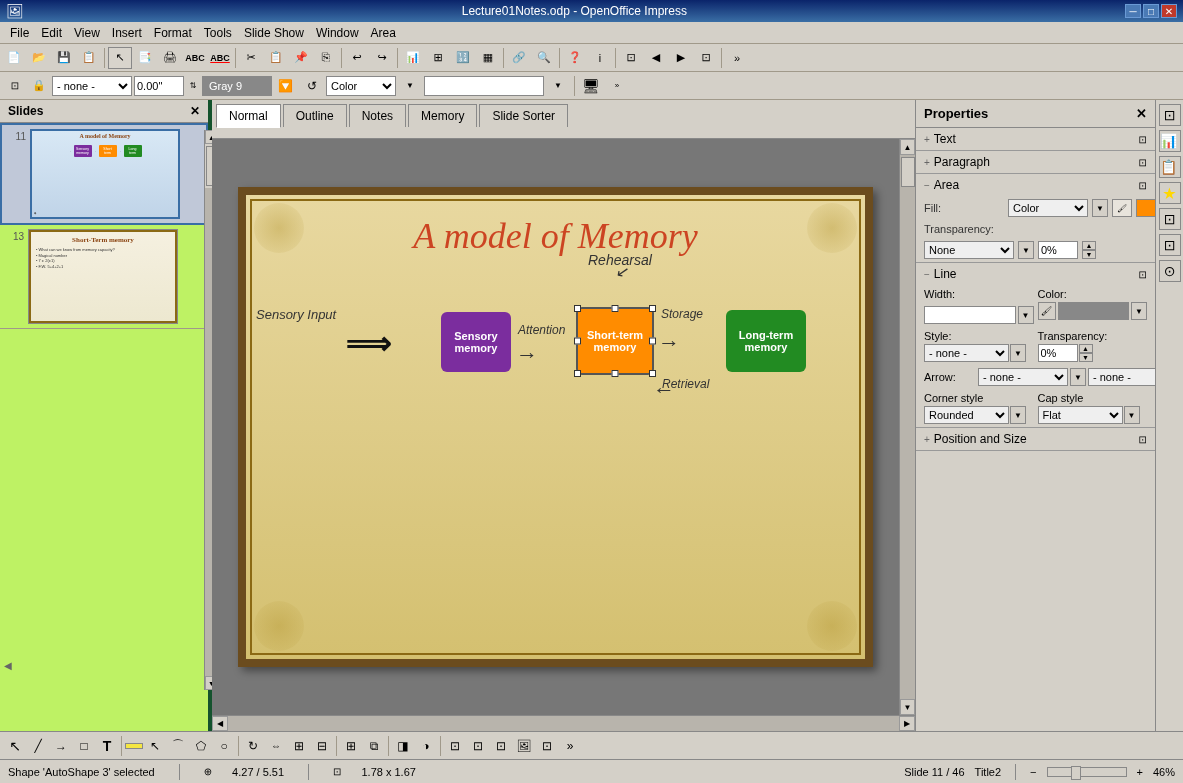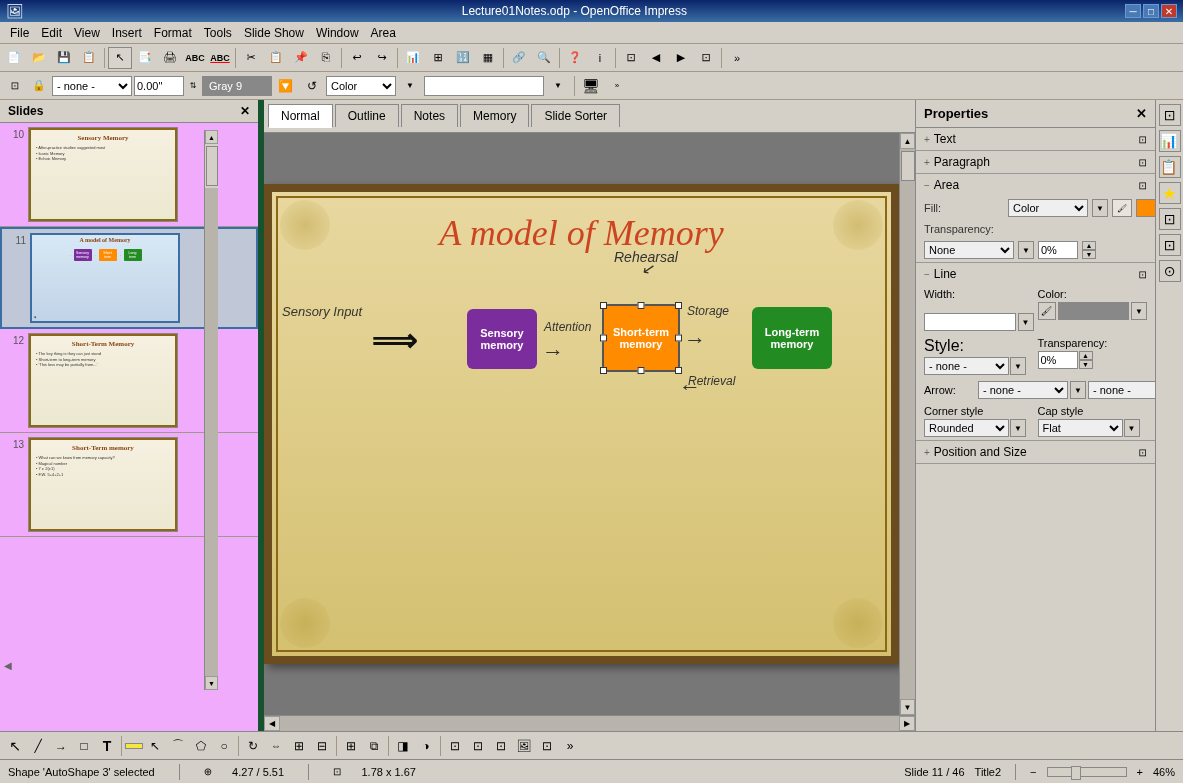--- a/index.html
+++ b/index.html
@@ -79,23 +79,23 @@
     }
 
     
     .main-area {
       display: flex;
       height: calc(783px - 22px - 22px - 28px - 28px - 28px - 24px);
     }
 
     
     .slides-panel {
-      width: 264px;
-      background: #f0abfc;
-      border-right: 6px solid #14532d;
+      width: 212px;
+      background: #bef264;
+      border-right: 4px solid #14532d;
       display: flex;
       flex-direction: column;
     }
     .slides-panel-header {
       display: flex;
       justify-content: space-between;
       align-items: center;
       padding: 4px 8px;
       font-size: 12px;
       font-weight: bold;
@@ -143,21 +143,21 @@
     .thumb13 { background: linear-gradient(#f5f0e0, #ede8d0); }
 
     
     .thumb14 { background: linear-gradient(#f5f0e0, #ede8d0); }
 
     
     .tab-bar {
       display: flex;
       background: #d4d0c8;
       border-bottom: 1px solid #888;
-      padding: 4px 4px 5px;
+      padding: 4px 4px 11px;
     }
     .tab {
       padding: 4px 12px;
       cursor: pointer;
       font-size: 12px;
       border: 1px solid #888;
       border-bottom: none;
       background: #d4d0c8;
       margin-right: 2px;
     }
@@ -577,63 +577,37 @@
 
   <div class="slides-panel">
     <div class="slides-panel-header">
       <span>Slides</span>
       <span style="cursor:pointer;">✕</span>
     </div>
     <div style="width:16px;height:16px;position:absolute;left:4px;margin-top:560px;font-size:10px;color:#666;">◀</div>
 
     <div class="slides-list">
 
-      <div class="slide-item">
-        <div class="slide-num">10</div>
-        <div class="slide-thumb thumb10">
-          <div style="background:linear-gradient(#f5f0e0,#ede8d0);width:100%;height:100%;border:2px solid #8b6914;padding:2px;">
-            <div style="color:#8b4513;font-size:7px;font-weight:bold;text-align:center;padding:2px;font-family:Georgia,serif;">Sensory Memory</div>
-            <div style="font-size:4px;color:#333;padding:1px 3px;line-height:1.4;">
-              • After-practice studies suggested most<br>
-              • Iconic Memory<br>
-              • Echoic Memory
-            </div>
-          </div>
-        </div>
-      </div>
 
       <div class="slide-item active" style="background:#c0c8d8;border:2px solid #3a6ea5;">
         <div class="slide-num">11</div>
         <div class="slide-thumb" style="background:linear-gradient(#d8e8f5,#c0d4e8);border:2px solid #3a6ea5;width:150px;height:90px;">
           <div style="color:#8b4513;font-size:6px;font-weight:bold;text-align:center;padding:2px;font-family:Georgia,serif;">A model of Memory</div>
           <div style="display:flex;align-items:center;justify-content:center;gap:2px;margin-top:4px;padding:0 2px;">
             <div style="font-size:3px;color:#333;font-style:italic;">→</div>
             <div style="background:#7b2d9e;color:white;font-size:3.5px;padding:2px 1px;border-radius:1px;text-align:center;width:18px;">Sensory<br>memory</div>
             <div style="font-size:3px;color:#333;font-style:italic;">→</div>
             <div style="background:#ff8c00;color:white;font-size:3.5px;padding:2px 1px;border-radius:1px;text-align:center;width:18px;">Short<br>term</div>
             <div style="font-size:3px;color:#333;font-style:italic;">→</div>
             <div style="background:#228b22;color:white;font-size:3.5px;padding:2px 1px;border-radius:1px;text-align:center;width:18px;">Long<br>term</div>
           </div>
           <div style="position:absolute;bottom:2px;left:2px;font-size:3px;color:#555;">◆</div>
         </div>
       </div>
 
-      <div class="slide-item">
-        <div class="slide-num">12</div>
-        <div class="slide-thumb thumb12">
-          <div style="background:linear-gradient(#f5f0e0,#ede8d0);width:100%;height:100%;border:2px solid #8b6914;padding:2px;">
-            <div style="color:#8b4513;font-size:7px;font-weight:bold;text-align:center;padding:2px;font-family:Georgia,serif;">Short-Term Memory</div>
-            <div style="font-size:4px;color:#333;padding:1px 3px;line-height:1.4;">
-              • The key thing is they can just stand<br>
-              • Short-term to long-term memory<br>
-              • 'This loss may be partially from...'
-            </div>
-          </div>
-        </div>
-      </div>
 
       <div class="slide-item">
         <div class="slide-num">13</div>
         <div class="slide-thumb thumb13">
           <div style="background:linear-gradient(#f5f0e0,#ede8d0);width:100%;height:100%;border:2px solid #8b6914;padding:2px;">
             <div style="color:#8b4513;font-size:7px;font-weight:bold;text-align:center;padding:2px;font-family:Georgia,serif;">Short-Term memory</div>
             <div style="font-size:4px;color:#333;padding:1px 3px;line-height:1.4;">
               • What can we know from memory capacity?<br>
               • Magical number<br>
               • 7 ± 2(±1)<br>
@@ -809,41 +783,41 @@
       <div class="prop-section">
         <div class="prop-section-title">
           <span class="expand-icon">−</span>
           <span>Line</span>
           <span style="margin-left:auto;font-size:10px;">⊡</span>
         </div>
 
         <div class="prop-row">
           <div style="display:flex;gap:4px;width:100%;">
             <div style="flex:1;">
-              <div style="font-size:11px;margin-bottom:13px;">Width:</div>
+              <div style="font-size:11px;margin-bottom:6px;">Width:</div>
               <div style="display:flex;gap:2px;">
                 <div style="flex:1;height:18px;background:white;border:1px solid #888;"></div>
                 <div class="prop-dropdown-btn">▼</div>
               </div>
             </div>
             <div style="flex:1;">
               <div style="font-size:11px;margin-bottom:2px;">Color:</div>
               <div style="display:flex;gap:2px;">
                 <div style="width:18px;height:18px;background:#d4d0c8;border:1px solid #888;cursor:pointer;font-size:9px;display:flex;align-items:center;justify-content:center;">🖌</div>
                 <div class="prop-color-btn2" style="flex:1;"></div>
                 <div class="prop-dropdown-btn">▼</div>
               </div>
             </div>
           </div>
         </div>
 
         <div class="prop-row">
           <div style="display:flex;gap:4px;width:100%;">
             <div style="flex:1;">
-              <div style="font-size:16px;margin-bottom:2px;">Style:</div>
+              <div style="font-size:11px;margin-bottom:2px;">Style:</div>
               <div style="display:flex;gap:1px;">
                 <select class="prop-select" style="width:85px;">
                   <option>- none -</option>
                 </select>
                 <div class="prop-dropdown-btn">▼</div>
               </div>
             </div>
             <div style="flex:1;">
               <div style="font-size:11px;margin-bottom:2px;">Transparency:</div>
               <div style="display:flex;gap:1px;">

